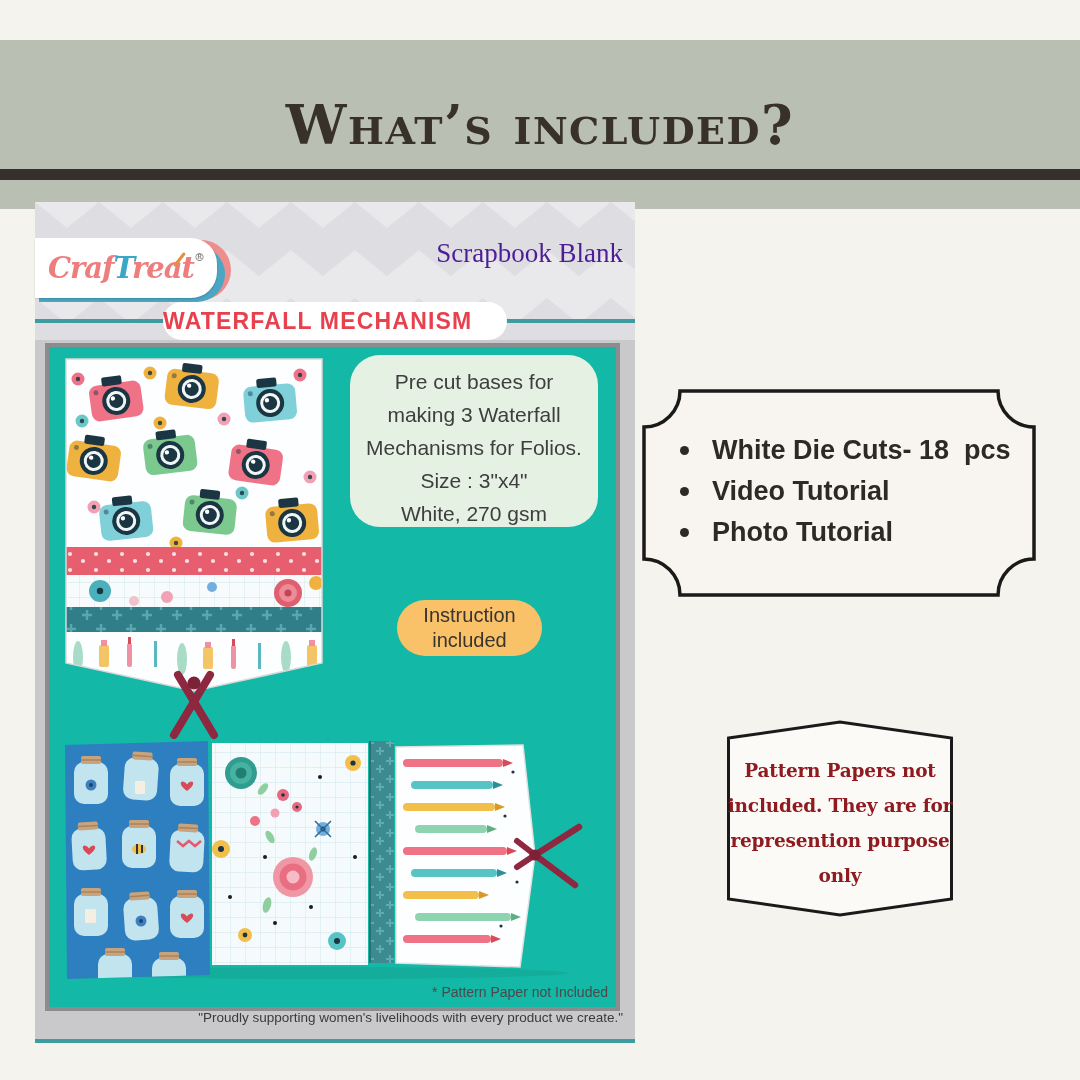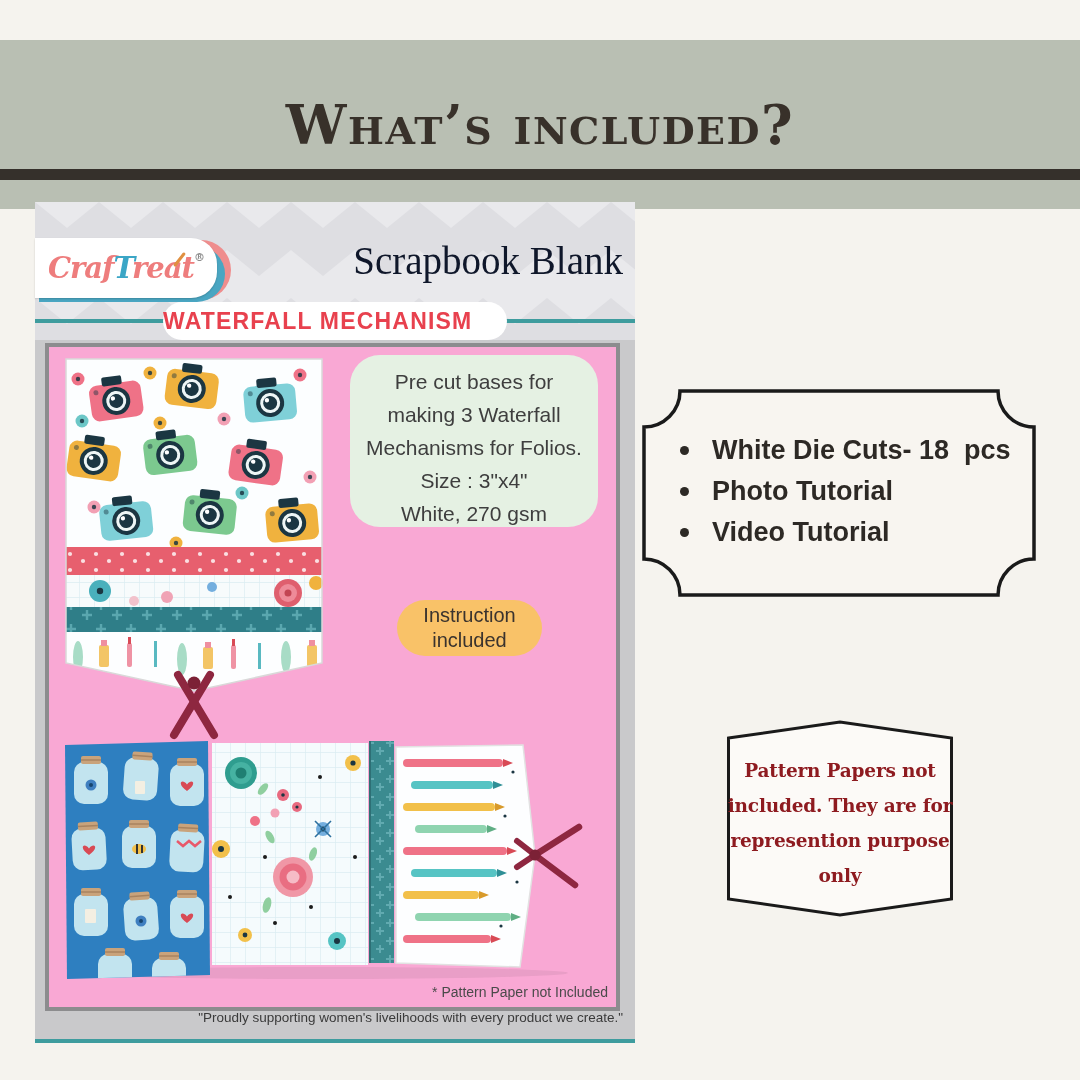--- a/index.html
+++ b/index.html
@@ -26,27 +26,27 @@
   .logo .white { left:0;   top:0;    width:182px; height:60px; background:#ffffff;
     border-radius:0 26px 26px 0; display:flex; align-items:center; justify-content:center;
     box-shadow:0 1px 2px rgba(0,0,0,.18); }
   .brand-text { font-family:"DejaVu Serif", serif; font-style:italic; font-weight:bold;
     font-size:29px; letter-spacing:-1px; }
   .brand-coral { color:#ee7d7d; } .brand-teal { color:#3ba6c6; }
   .brand-reg { font-size:11px; color:#8a8a8a; vertical-align:top; font-style:normal; }
   .logo .brush { position:absolute; left:143px; top:13px; width:3px; height:17px;
     background:#e09040; transform:rotate(38deg); border-radius:2px; }
   .product-title { position:absolute; right:12px; top:36px;
-    font-family:"Liberation Serif", serif; font-size:39px; color:#0f172a; }
+    font-family:"Liberation Serif", serif; font-size:27px; color:#4c1d95; }
   .teal-line { position:absolute; left:0; top:117px; width:600px; height:4px; background:#3e9c9e; }
   .mech-pill { position:absolute; left:128px; top:100px; width:344px; height:38px;
     background:#ffffff; border-radius:21px; text-align:left; line-height:38px;
     font-weight:bold; font-size:23px; letter-spacing:1.2px; color:#e8414e; }
   .frame { position:absolute; left:10px; top:141px; width:575px; height:668px;
-    background:#f9a8d4; border:4px solid #8c8c8e; }
+    background:#14b8a6; border:4px solid #8c8c8e; }
   .folio-top   { position:absolute; left:15px;  top:10px;  width:260px; height:390px; }
   .desc-box { position:absolute; left:301px; top:8px; width:248px; height:172px;
     background:#e5f1e3; border-radius:30px; text-align:center; padding-top:10px;
     font-size:21px; line-height:33px; color:#3e3e3e; }
   .instruction-pill { position:absolute; left:348px; top:253px; width:145px; height:56px;
     background:#f9c268; border-radius:28px; display:flex; align-items:center; justify-content:center;
     text-align:center; font-size:20px; line-height:25px; color:#3a332e; }
   .instruction-pill span { display:block; width:112px; }
   .folio-bottom{ position:absolute; left:16px; top:390px; width:526px; height:244px; }
   .photo-note { position:absolute; right:8px; top:637px; font-size:14px; color:#4a4a4a; }
@@ -361,25 +361,25 @@
   <svg width="394" height="208" viewBox="0 0 394 208">
     <path d="M38,2 L356,2 A36,36 0 0 0 392,38 L392,170 A36,36 0 0 0 356,206 L38,206 A36,36 0 0 0 2,170 L2,38 A36,36 0 0 0 38,2 Z" fill="#f8f5f0" stroke="#1a1a1a" stroke-width="3.5"></path>
   </svg>
   <ul>
     <li>
       <span class="dot"></span>
       <span class="lbl">White Die Cuts- 18  pcs</span>
     </li>
     <li>
       <span class="dot"></span>
-      <span class="lbl">Photo Tutorial</span>
+      <span class="lbl">Video Tutorial</span>
     </li>
     <li>
       <span class="dot"></span>
-      <span class="lbl">Video Tutorial</span>
+      <span class="lbl">Photo Tutorial</span>
     </li>
   </ul>
 </div>
 
 <div class="badge">
   <svg width="226" height="197" viewBox="0 0 226 197">
     <polygon points="1.5,18 113,2 224.5,18 224.5,179 113,195 1.5,179" fill="#fcfaf7" stroke="#1a1a1a" stroke-width="3"></polygon>
   </svg>
   <div class="txt">
     <div>Pattern Papers not</div>

